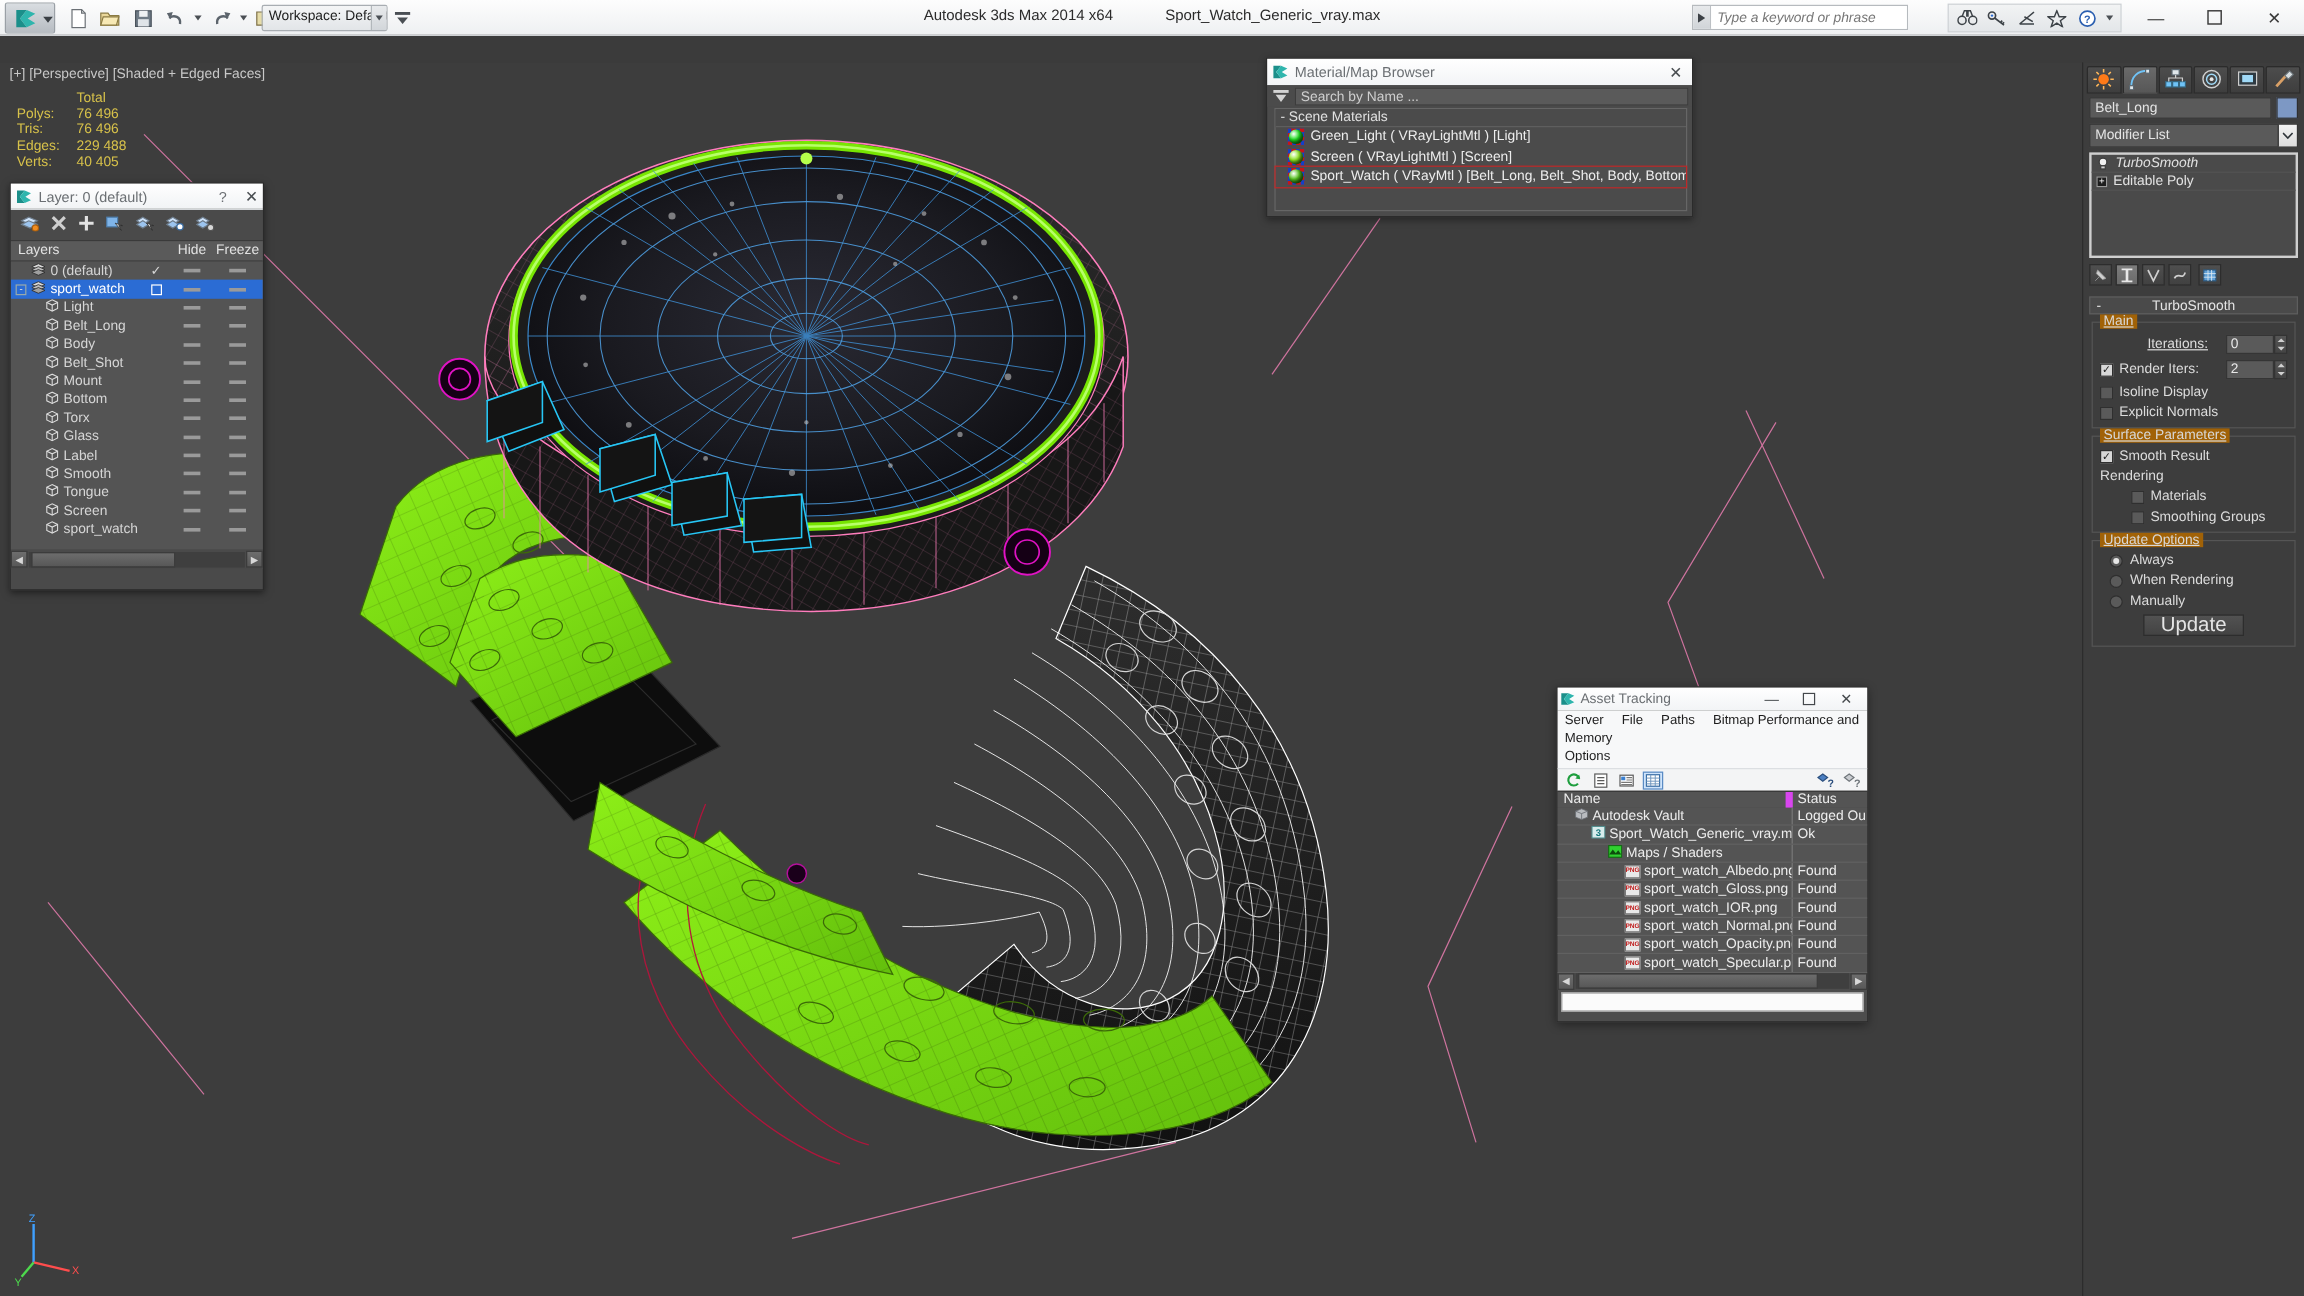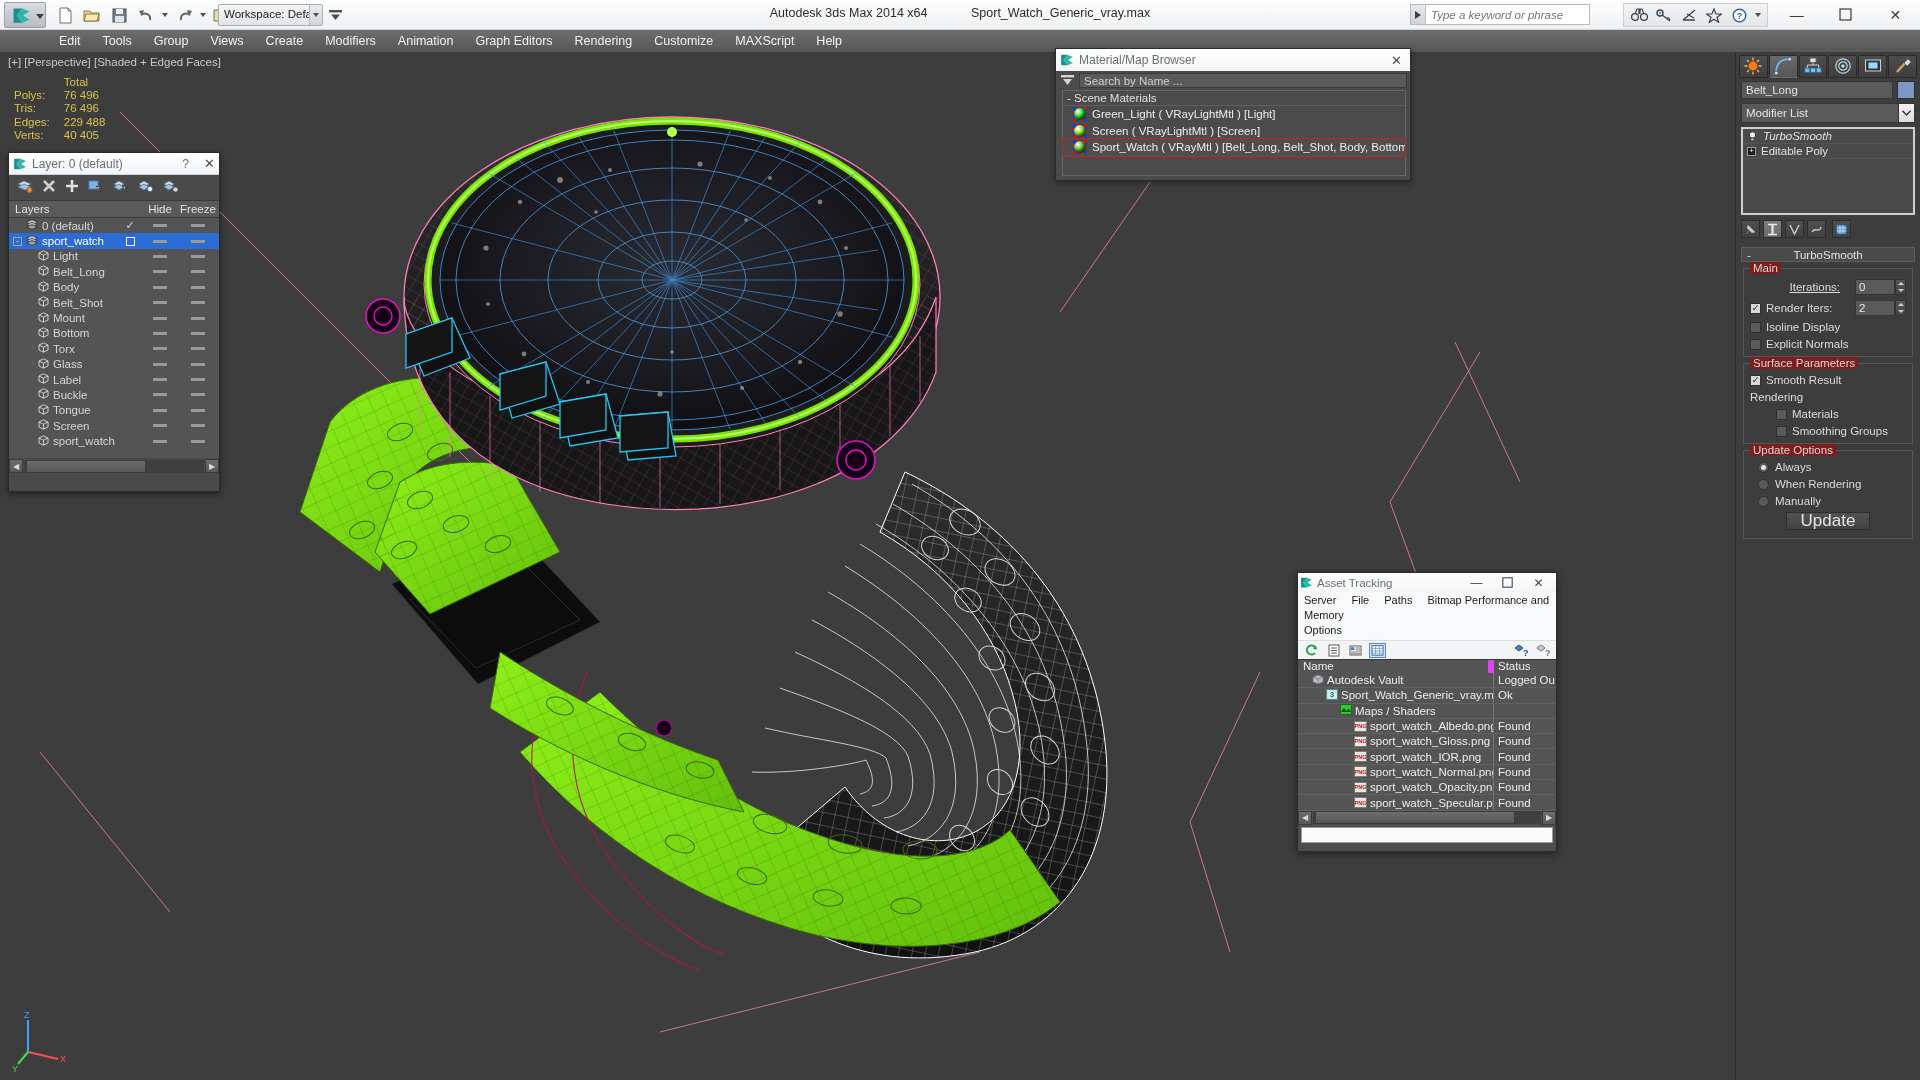--- a/index.html
+++ b/index.html
@@ -126,21 +126,21 @@
      display:flex;align-items:center;justify-content:center; line-height:1;}
   .cp-stacktools { margin:4px 5px 0 5px; height:20px; display:flex; align-items:center; gap:3px; }
   .st-btn { width:19px;height:18px; background:linear-gradient(#4f4f4f,#414141); border:1px solid #2d2d2d;
      display:flex;align-items:center;justify-content:center;}
   .st-btn.act { background:linear-gradient(#7d7d7d,#6a6a6a); }
   .rollout { margin:8px 5px 0 5px; }
   .ro-head { height:15px; background:#4a4a4a; border:1px solid #5e5e5e; display:flex; align-items:center;
      font-size:11.5px; color:#e4e4e4; justify-content:center; position:relative; }
   .ro-head .mn { position:absolute; left:5px; }
   .grp { margin:6px 2px 0 2px; border:1px solid #555; padding:10px 6px 6px 6px; position:relative; }
-  .grp > .gl { position:absolute; left:6px; top:-7px; background:#7f1d1d; padding:0 3px; font-size:11.5px; color:#d8d8d8;}
+  .grp > .gl { position:absolute; left:6px; top:-7px; background:#a16207; padding:0 3px; font-size:11.5px; color:#d8d8d8;text-decoration:underline;}
   .frow { display:flex; align-items:center; margin-bottom:5px; font-size:11.5px; color:#dcdcdc; }
   .frow .lab { margin-left:auto; margin-right:15px;text-decoration:underline; }
   .spin { width:40px; height:16px; background:#5a5a5a; border:1px solid #353535; font-size:11.5px;
      color:#e8e8e8; padding:1px 3px; }
   .spin-btns { width:11px; height:16px; background:linear-gradient(#565656,#444); border:1px solid #333;
      display:flex; flex-direction:column; align-items:center; justify-content:space-around; }
   .sp-up,.sp-dn { width:0;height:0;border-left:3px solid transparent;border-right:3px solid transparent; }
   .sp-up { border-bottom:3px solid #d0d0d0; } .sp-dn { border-top:3px solid #d0d0d0; }
   .chk { width:11px;height:11px; background:#d7d7d7; border:1px solid #2f2f2f; margin-right:5px; flex:none;
      display:flex;align-items:center;justify-content:center; font-size:9px; color:#1c1c1c; line-height:1;}
@@ -304,34 +304,20 @@
       <div class="wc">—</div>
       <div class="wc">
         <svg width="13" height="13" viewBox="0 0 13 13">
             <rect x="1" y="1" width="11" height="11" fill="none" stroke="#3a3a3a" stroke-width="1.2"></rect>
           </svg>
       </div>
       <div class="wc">✕</div>
     </div>
   </div>
 
-  <div class="menubar">
-    <div class="mi">Edit</div>
-    <div class="mi">Tools</div>
-    <div class="mi">Group</div>
-    <div class="mi">Views</div>
-    <div class="mi">Create</div>
-    <div class="mi">Modifiers</div>
-    <div class="mi">Animation</div>
-    <div class="mi">Graph Editors</div>
-    <div class="mi">Rendering</div>
-    <div class="mi">Customize</div>
-    <div class="mi">MAXScript</div>
-    <div class="mi">Help</div>
-  </div>
 
   <div class="viewport">
     <div class="vp-label">[+] [Perspective] [Shaded + Edged Faces]</div>
 
     <div class="stats">
       <table>
         <tbody>
             <tr>
               <td></td>
               <td class="v">Total</td>
@@ -860,21 +846,21 @@
             <span class="dash"></span>
           </div>
         </div>
         <div class="lrow">
           <div class="nm" style="padding-left:14px">
             <span style="width:11px;display:inline-block"></span>
             <span><svg width="11" height="11" viewBox="0 0 11 11">
                 <path d="M1 3 L5.5 0.8 L10 3 L10 8 L5.5 10.2 L1 8 Z" fill="none" stroke="#dcdcdc" stroke-width=".9"></path>
                 <path d="M1 3 L5.5 5.2 L10 3 M5.5 5.2 V10.2" fill="none" stroke="#dcdcdc" stroke-width=".9"></path>
               </svg></span>
-            <span>Buckle</span>
+            <span>Smooth</span>
           </div>
           <div class="cb"></div>
           <div class="h">
             <span class="dash"></span>
           </div>
           <div class="f">
             <span class="dash"></span>
           </div>
         </div>
         <div class="lrow">

